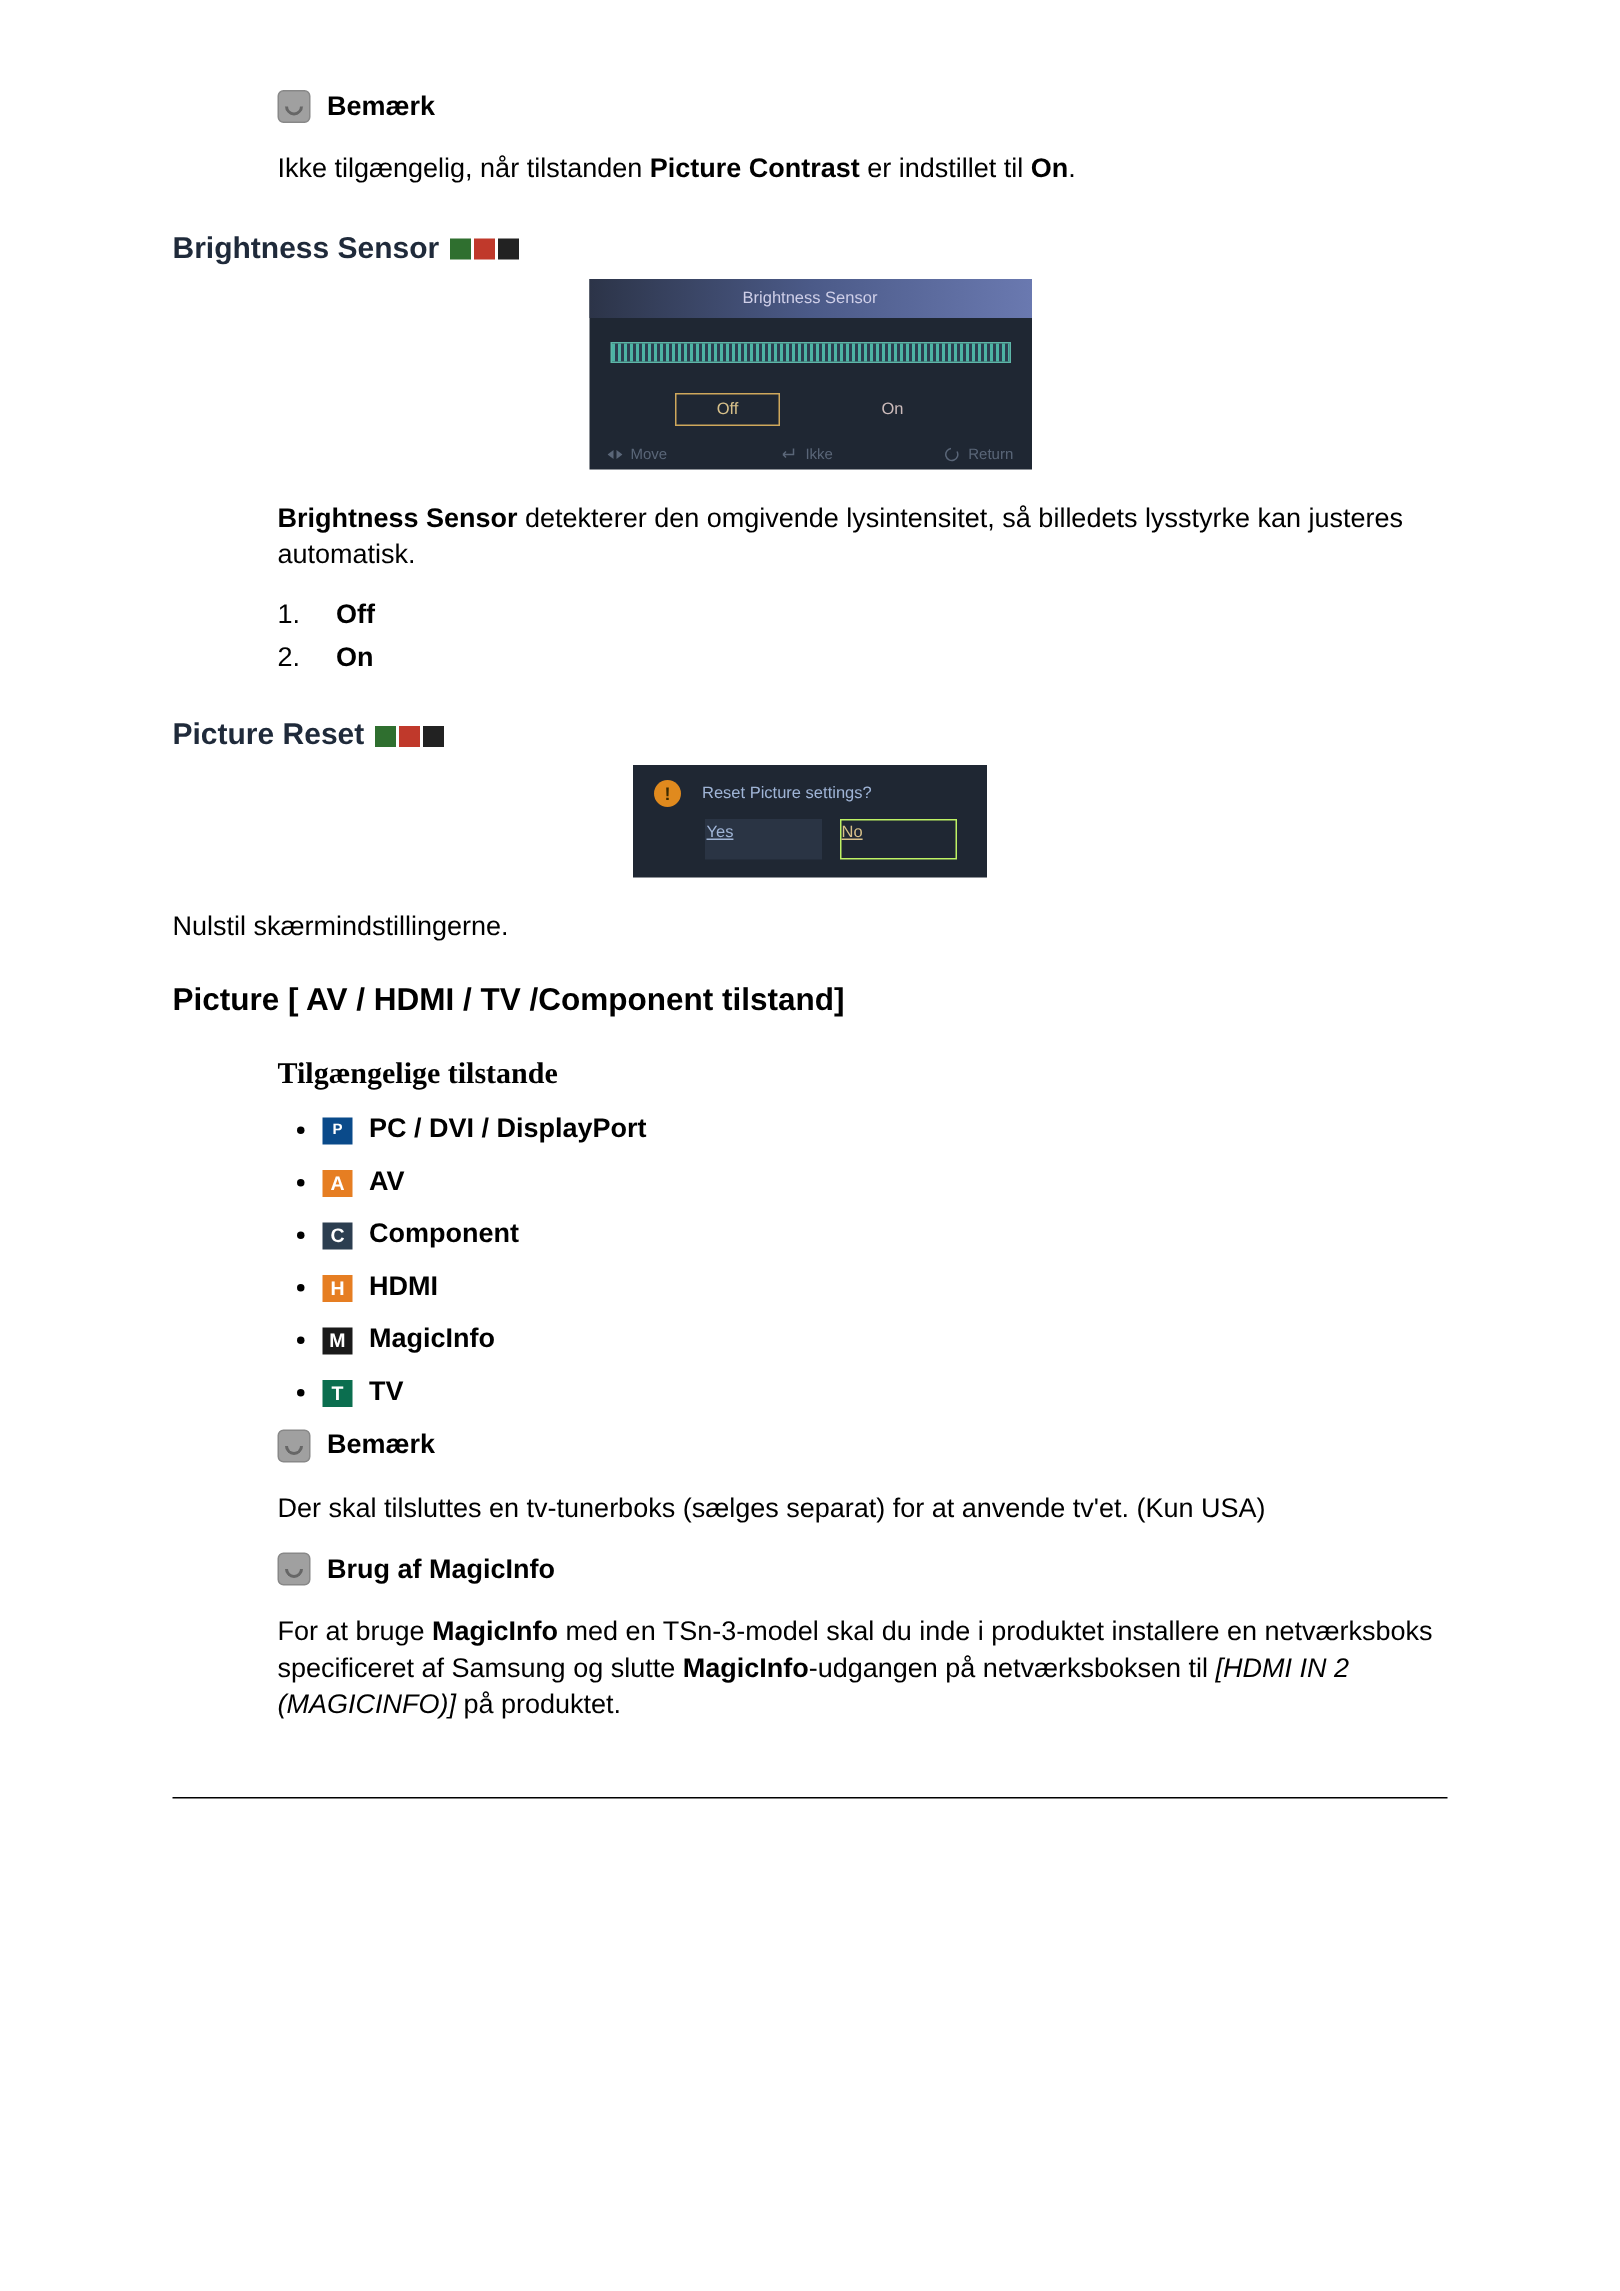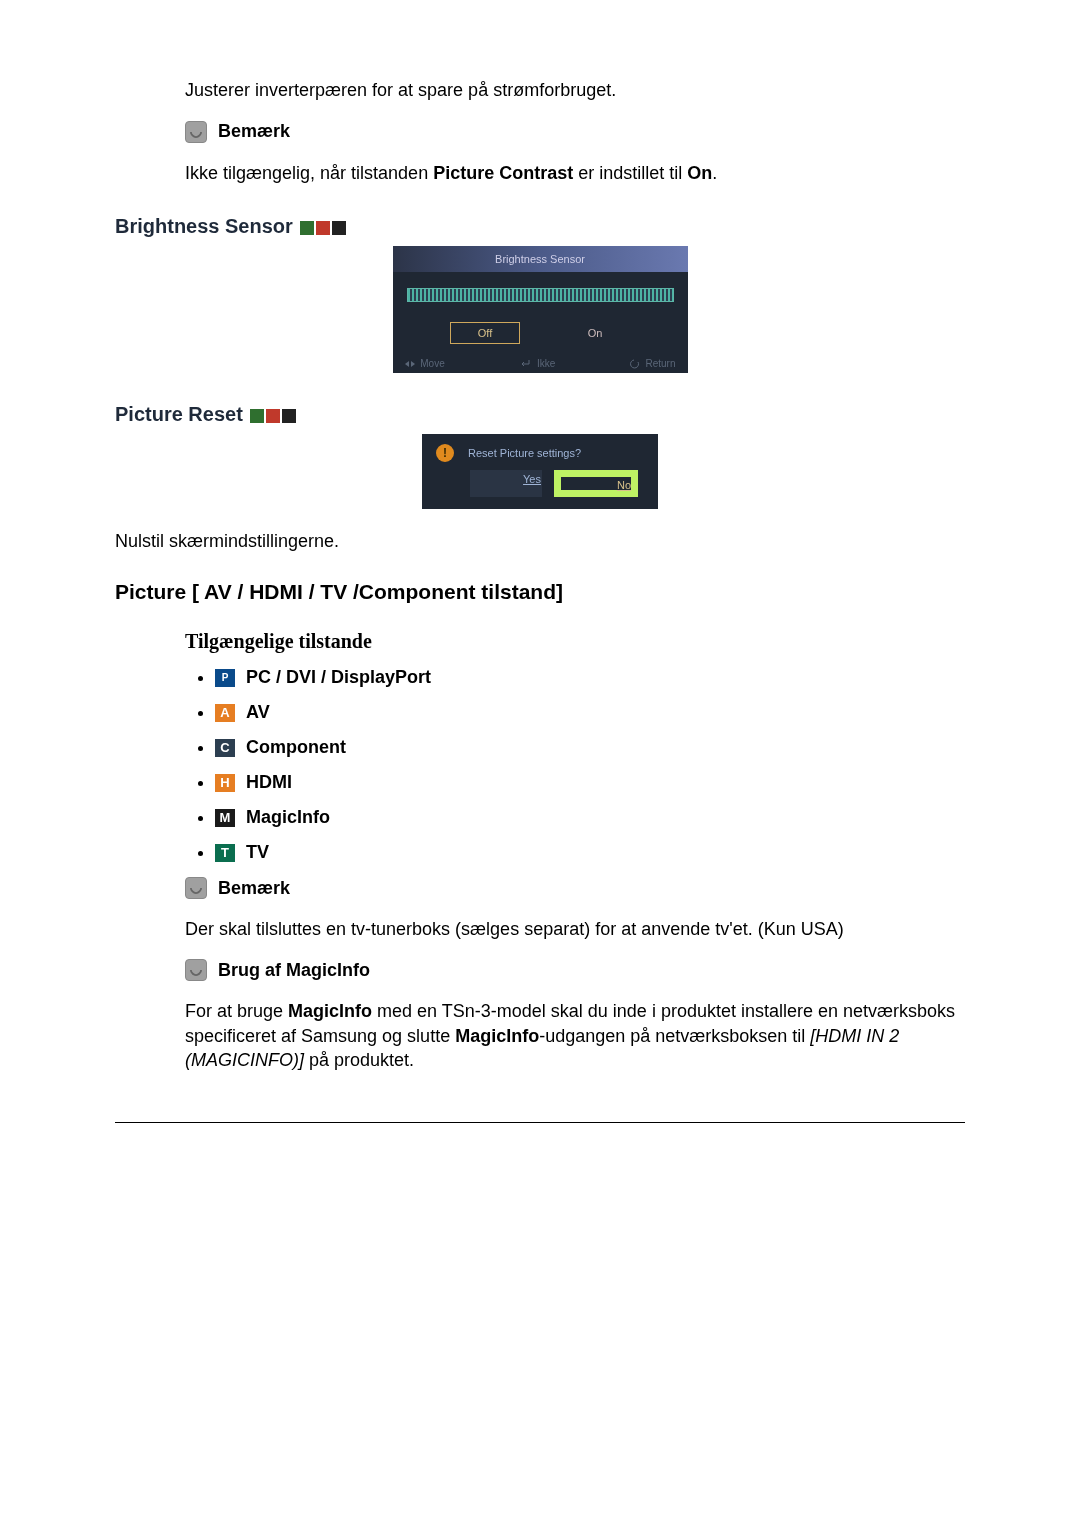--- a/index.html
+++ b/index.html
@@ -120,36 +120,35 @@
     padding: 10px 14px 4px 14px;
     color: #9fb4d6; font-size: 11px;
   }
   .osd-pr .warn {
     width: 18px; height: 18px; border-radius: 50%;
     background: #e08a1e; display: flex; align-items: center; justify-content: center;
     color: #3a2a00; font-weight: bold; font-size: 12px;
   }
   .osd-pr .btns { display: flex; gap: 12px; padding: 4px 20px 2px 48px; }
   .osd-pr .btn {
-    flex: 1; height: 27px; line-height: 16px; text-align: right;
+    flex: 1; height: 27px; line-height: 16px; text-align: left;
     color: #9fb4d6; font-size: 11px; border: 1px solid transparent;
     background: #2a3444;
     text-decoration: underline;
   }
-  .osd-pr .btn.sel { border: 7px solid #bef264; color: #d7c08a; background: transparent; }
+  .osd-pr .btn.sel { border: 1px solid #bef264; color: #d7c08a; background: transparent; }
   .bottom-hr { border-top: 1px solid #000; margin-top: 50px; }
 </style>
 </head>
 <body>
 
 <div class="page">
 
 
   <div class="indent">
-    <div class="para">Justerer inverterpæren for at spare på strømforbruget.</div>
     <div>
       <span class="note-icon"></span>
       <span class="note-label">Bemærk</span>
     </div>
     <div class="para">
       <span>Ikke tilgængelig, når tilstanden </span><span class="bold">Picture Contrast</span><span> er indstillet til </span><span class="bold">On</span><span>.</span>
     </div>
   </div>
 
   <div class="section-title dark">
@@ -188,20 +187,35 @@
         <span>
           <svg width="10" height="10">
               <path d="M8 3 A4 4 0 1 1 4 1" stroke="#5a6678" fill="none" stroke-width="1"></path>
             </svg>
           <span>Return</span>
         </span>
       </div>
     </div>
   </div>
 
+  <div class="indent">
+    <div class="para">
+      <span class="bold">Brightness Sensor</span><span> detekterer den omgivende lysintensitet, så billedets lysstyrke kan justeres automatisk.</span>
+    </div>
+    <ul class="list-ol">
+      <li>
+        <span class="num">1.</span>
+        <span class="bold">Off</span>
+      </li>
+      <li>
+        <span class="num">2.</span>
+        <span class="bold">On</span>
+      </li>
+    </ul>
+  </div>
 
   <div class="section-title dark">
     <span>Picture Reset</span>
     <span class="badge-row">
       <span class="mini-badge green"></span>
       <span class="mini-badge red"></span>
       <span class="mini-badge black"></span>
     </span>
   </div>
 

